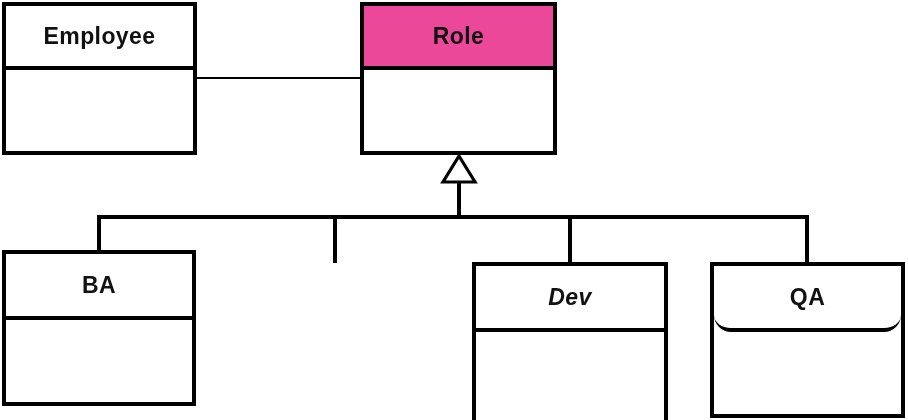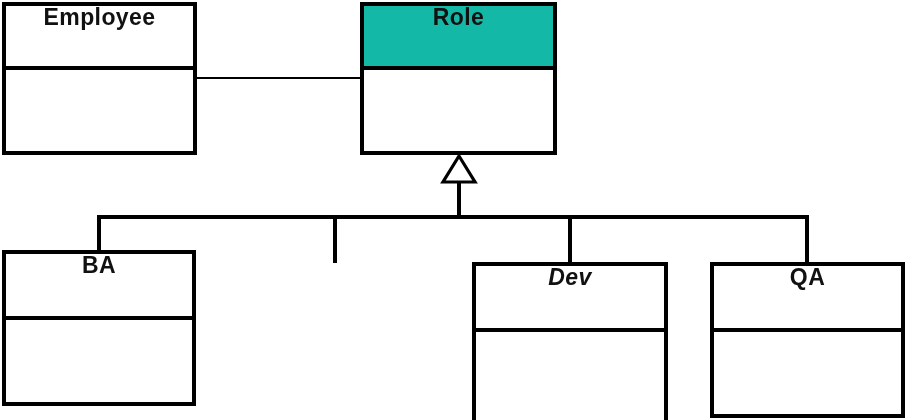--- a/index.html
+++ b/index.html
@@ -29,28 +29,28 @@
     position: absolute;
     box-sizing: border-box;
     border: 4px solid #000000;
     background: #ffffff;
     display: flex;
     flex-direction: column;
   }
   .uml-header {
     box-sizing: border-box;
     display: flex;
-    align-items: flex-start;
+    align-items: center;
     justify-content: center;
     border-bottom: 4px solid #000000;
     background: #ffffff;
     flex: none;
   }
   .uml-header.filled {
-    background: #14b8a6;
+    background: #ec4899;
   }
   .uml-title {
     font-family: "Liberation Sans", sans-serif;
     font-weight: bold;
     font-size: 23px;
     letter-spacing: 0.4px;
     color: #111111;
     line-height: 1;
     text-align: center;
     white-space: nowrap;
@@ -104,19 +104,19 @@
 
 
   <div class="uml-class" style="left:472px; top:262px; width:196px; height:200px;font-style:italic;">
     <div class="uml-header" style="height:66px;">
       <span class="uml-title">Dev</span>
     </div>
     <div class="uml-body"></div>
   </div>
 
   <div class="uml-class" style="left:710px; top:262px; width:195px; height:156px;">
-    <div class="uml-header" style="height:66px;">
+    <div class="uml-header" style="height:66px;border-radius:17px;">
       <span class="uml-title">QA</span>
     </div>
     <div class="uml-body"></div>
   </div>
 
 </div>
 
 </body></html>

